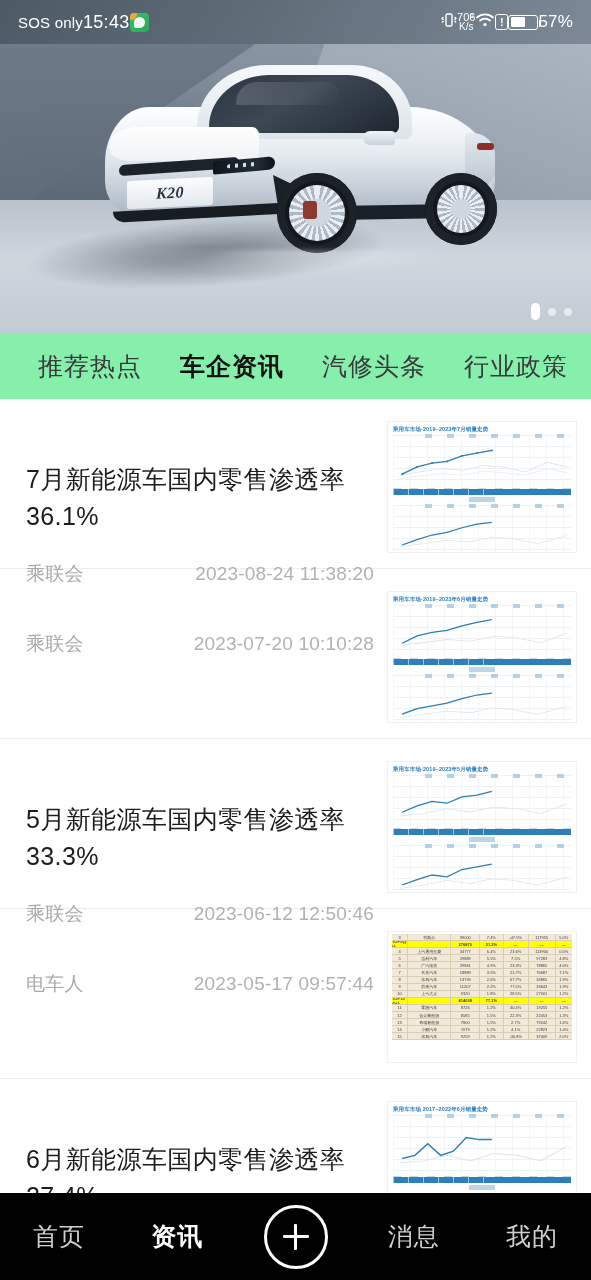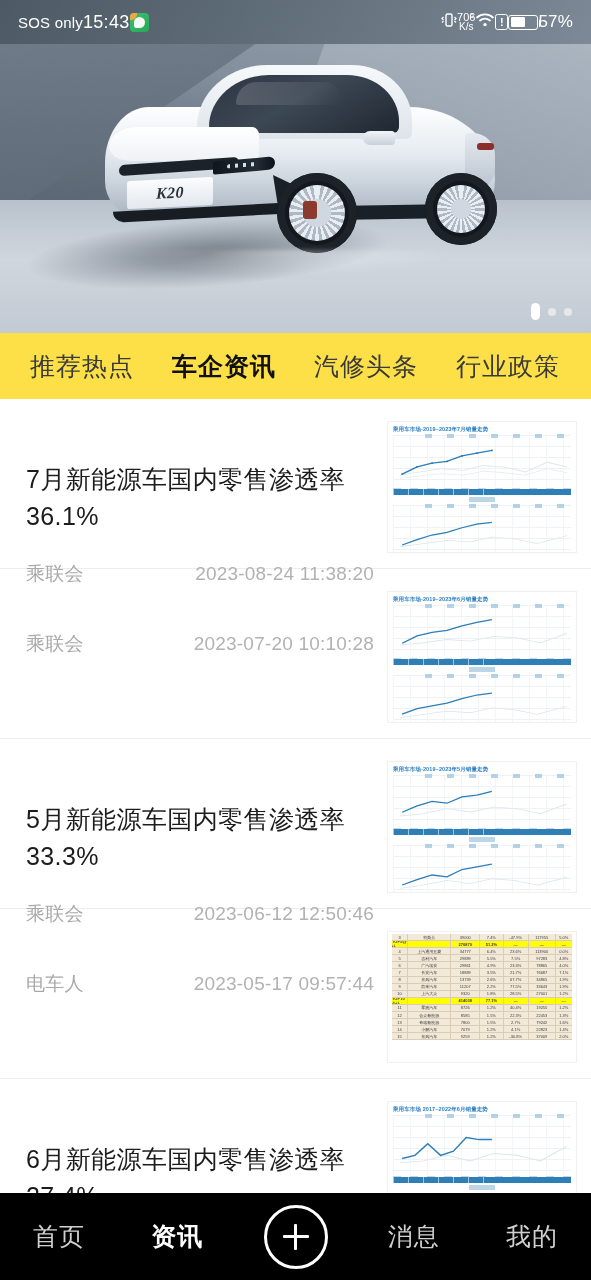--- a/index.html
+++ b/index.html
@@ -190,22 +190,22 @@
   .dots{
     position:absolute; right:19px; bottom:13px;
     display:flex; align-items:center; gap:8px; z-index:10;
   }
   .dot{ width:8px; height:8px; border-radius:50%; background:rgba(255,255,255,.55); }
   .dot.active{ width:9px; height:17px; border-radius:5px; background:#fff; }
 
   
   .tabbar{
     position:absolute; top:333px; left:0; width:591px; height:66px;
-    background:#fde047; display:flex; align-items:center;
-    padding-left:30px; gap:38px; overflow:hidden; white-space:nowrap;
+    background:#86efac; display:flex; align-items:center;
+    padding-left:38px; gap:38px; overflow:hidden; white-space:nowrap;
   }
   .tab{
     font-size:25px; color:#3a3a3a; letter-spacing:1px; flex:0 0 auto;
   }
   .tab.active{ color:#111; font-weight:bold; }
 
   
   .list{
     position:absolute; top:399px; left:0; width:591px; height:794px;
     background:#fff; overflow:hidden;

